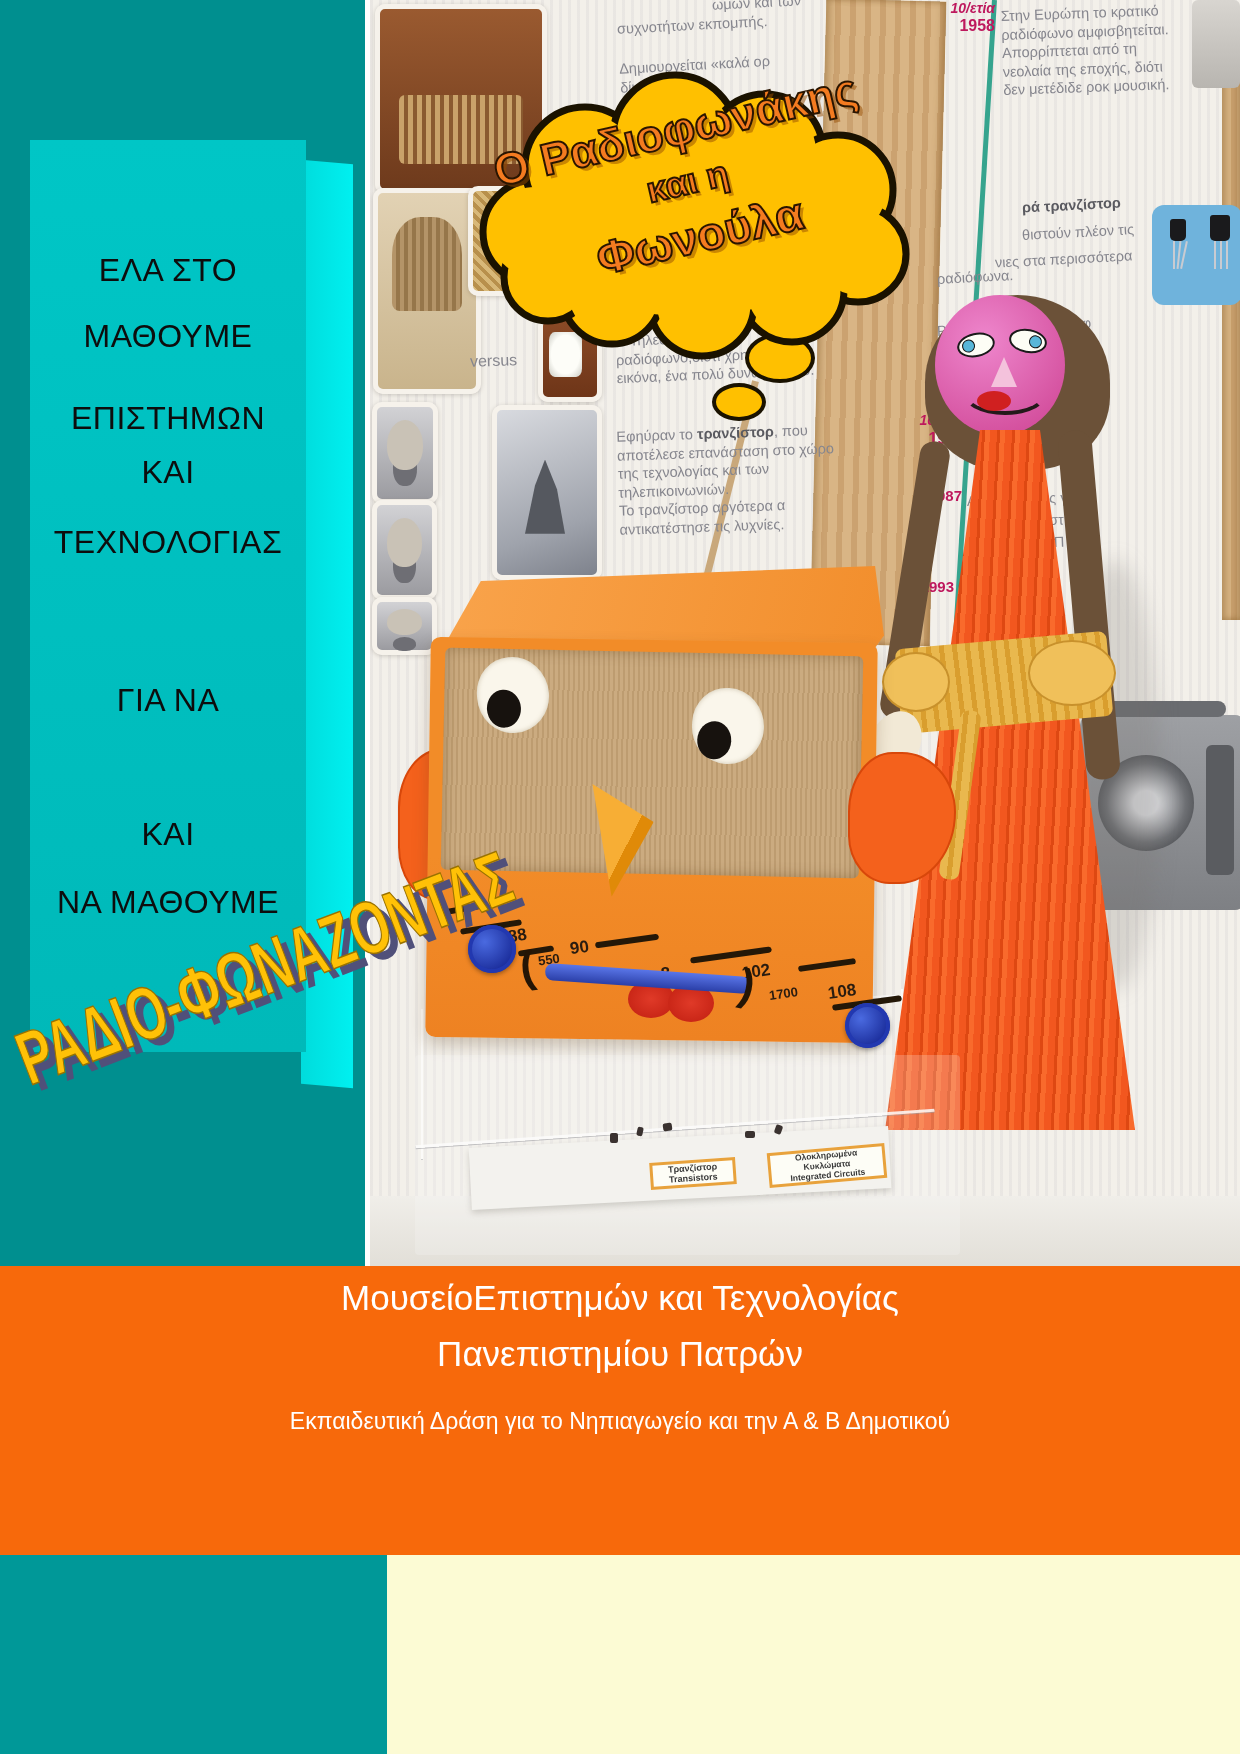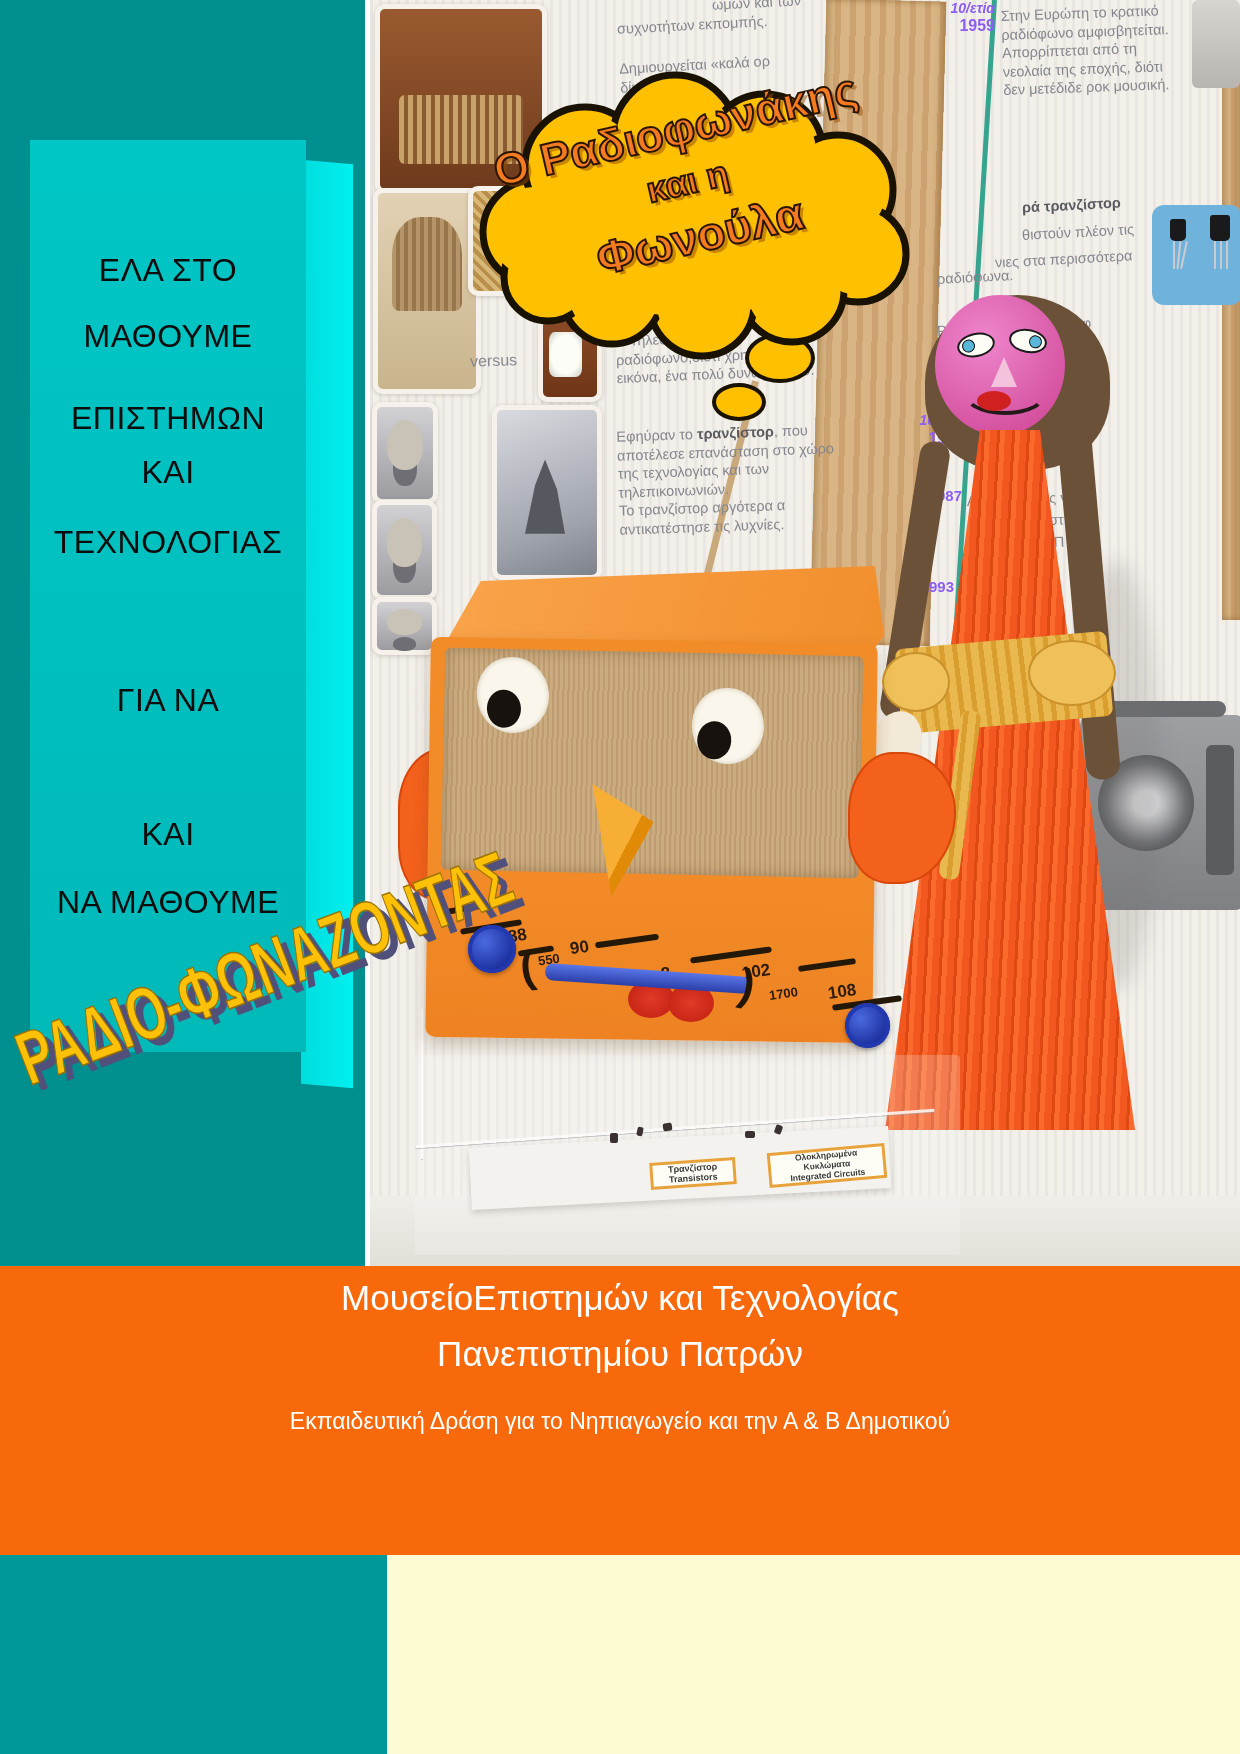--- a/index.html
+++ b/index.html
@@ -19,21 +19,21 @@
 
   
   .photo{left:370px;top:0;width:870px;height:1266px;background:#F3F0EA;overflow:hidden;z-index:1;}
   .photo .stripes{left:0;top:0;width:100%;height:100%;
      background:repeating-linear-gradient(90deg,rgba(120,118,140,.08) 0 3px,transparent 3px 9px);z-index:0;}
   .wood{background:repeating-linear-gradient(90deg,#D9B585 0 9px,#CBA270 9px 15px);
         box-shadow:inset 4px 0 6px rgba(120,80,30,.35), inset -4px 0 6px rgba(120,80,30,.35);}
   .greenline{background:#36A48E;}
   .gtx{color:#86868E;font-size:14.5px;line-height:18.5px;white-space:nowrap;}
   .gtx b{color:#5A5A60;}
-  .red{color:#8b5cf6;font-weight:bold;white-space:nowrap;}
+  .red{color:#be185d;font-weight:bold;white-space:nowrap;}
   .era{font-style:italic;font-size:14px;}
   .yr{font-size:16px;}
   .thumb{border:5px solid #F6F2EB;border-radius:10px;box-shadow:0 1px 4px rgba(80,70,60,.25);}
   .portrait{background:linear-gradient(#D2D2D5,#9B9BA0);}
   .portrait::after{content:"";position:absolute;left:18%;top:14%;width:64%;height:55%;
      border-radius:50% 50% 45% 45%;background:#C9C2B6;box-shadow:0 22px 0 -6px #6E6E74;}
   .radio1{background:linear-gradient(#9A5A30,#6E3A1C);}
   .radio1::after{content:"";position:absolute;left:12%;top:48%;width:76%;height:38%;
      background:repeating-linear-gradient(90deg,#C9A26A 0 5px,#8A5A30 5px 9px);border-radius:6px;}
   .radio2{background:linear-gradient(#E2D2B4,#C9B48C);}
@@ -159,21 +159,21 @@
     <div class="abs" style="left:248px;top:424px;transform:rotate(-2deg);z-index:2;">
       <div class="gtx"><span>Εφηύραν το </span><b>τρανζίστορ</b><span>, που</span></div>
       <div class="gtx">αποτέλεσε επανάσταση στο χώρο</div>
       <div class="gtx">της τεχνολογίας και των</div>
       <div class="gtx">τηλεπικοινωνιών.</div>
       <div class="gtx">Το τρανζίστορ αργότερα α</div>
       <div class="gtx">αντικατέστησε τις λυχνίες.</div>
     </div>
 
     <div class="abs red era" style="left:575px;top:0;width:50px;text-align:right;z-index:2;">10/ετία</div>
-    <div class="abs red yr" style="left:575px;top:17px;width:50px;text-align:right;z-index:2;">1959</div>
+    <div class="abs red yr" style="left:575px;top:17px;width:50px;text-align:right;z-index:2;">1958</div>
     <div class="abs" style="left:632px;top:4px;transform:rotate(-2deg);z-index:2;">
       <div class="gtx">Στην Ευρώπη το κρατικό</div>
       <div class="gtx">ραδιόφωνο αμφισβητείται.</div>
       <div class="gtx">Απορρίπτεται από τη</div>
       <div class="gtx">νεολαία της εποχής, διότι</div>
       <div class="gtx">δεν μετέδιδε ροκ μουσική.</div>
     </div>
 
     <div class="abs gtx" style="left:652px;top:196px;transform:rotate(-3deg);z-index:2;"><b>ρά τρανζίστορ</b></div>
     <div class="abs gtx" style="left:652px;top:223px;transform:rotate(-3deg);z-index:2;">θιστούν πλέον τις</div>

